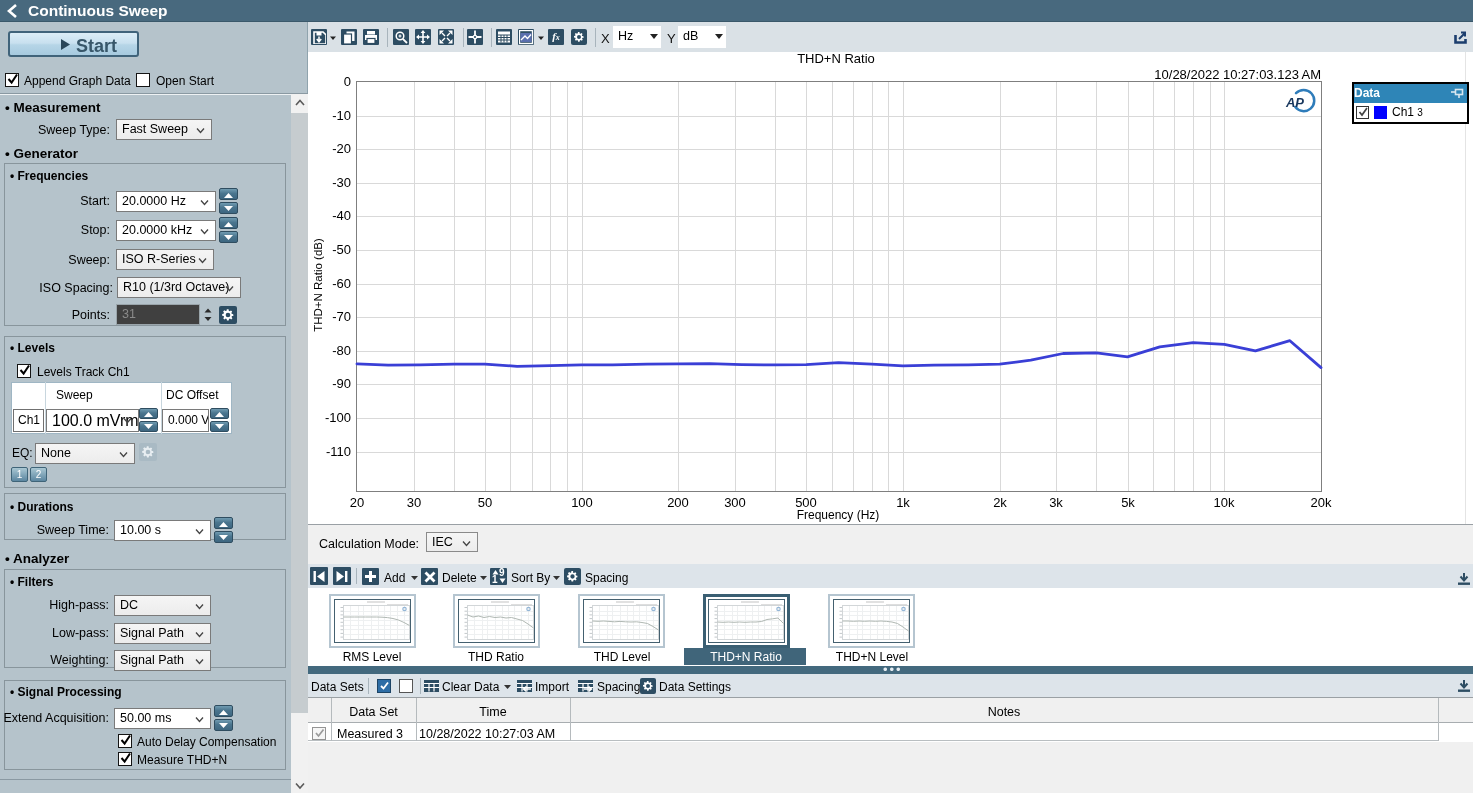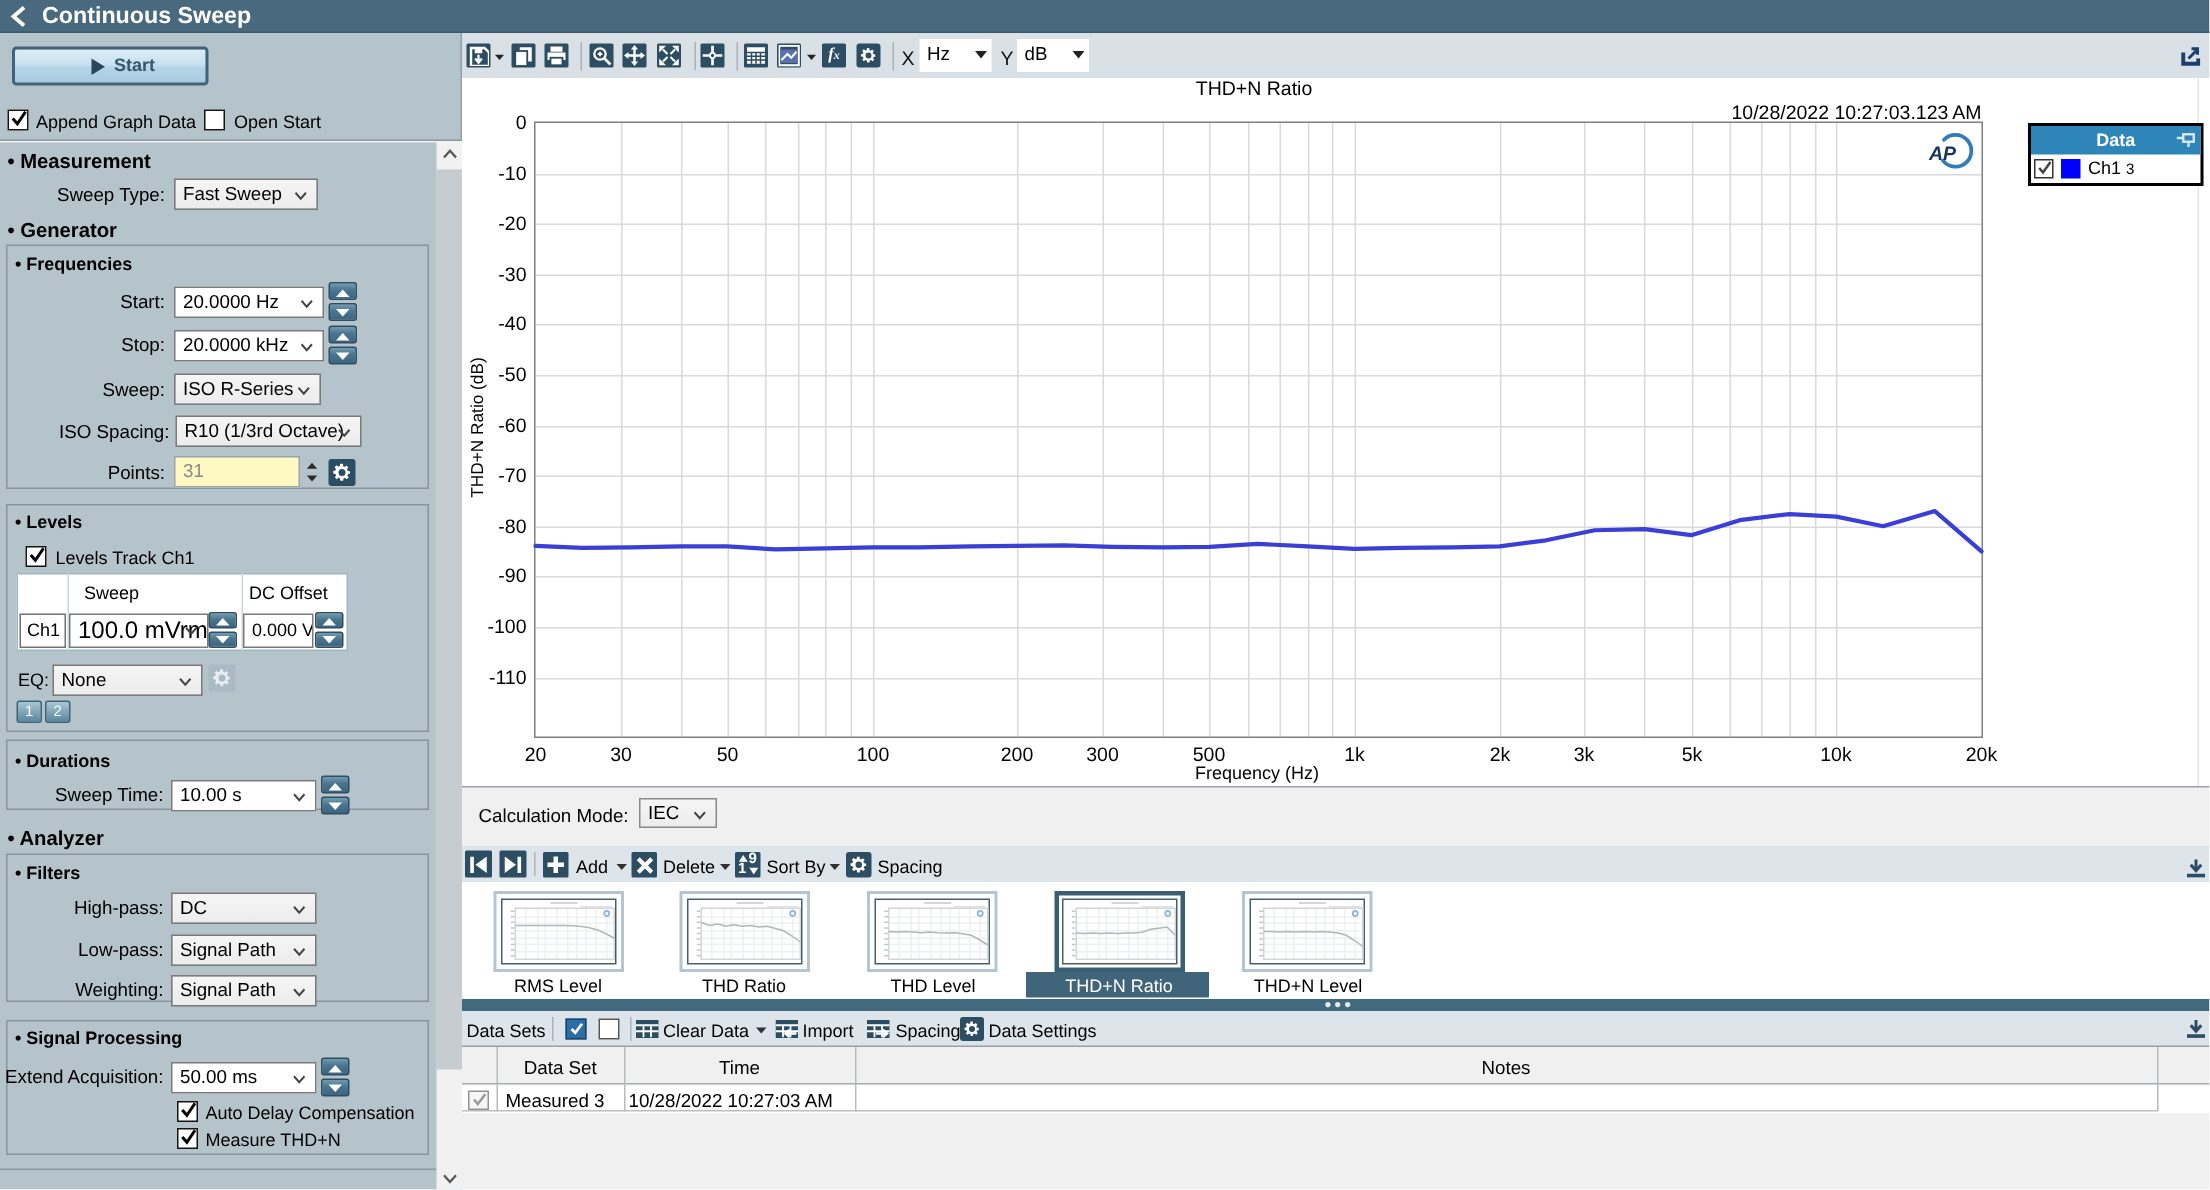--- a/index.html
+++ b/index.html
@@ -30,21 +30,21 @@
       <path d="M11 2 L4 8 L11 14" fill="none" stroke="#fff" stroke-width="2.6"></path>
     </svg>
   <div class="abs" style="left:28px;top:2px;font-size:15.5px;font-weight:bold">Continuous Sweep</div>
 </div>
 <div class="abs lpanel"></div>
 <div class="abs" style="left:0;top:22px;width:308px;height:771px">
 <div class="abs" style="left:8px;top:9px;width:131px;height:26px;border:2px solid #40637a;border-radius:3px;background:linear-gradient(#dcedf7,#c8e0ef 46%,#b6d5e7 54%,#a7cadf)">
       <svg class="abs" style="left:49px;top:5px" width="12" height="13">
         <path d="M2 1 L11 6.5 L2 12 Z" fill="#2a4759"></path>
       </svg>
-      <div style="position:absolute;left:66px;top:3px;font-size:12px;font-weight:bold;color:#38576a">Start</div>
+      <div style="position:absolute;left:66px;top:3px;font-size:18px;font-weight:bold;color:#38576a">Start</div>
     </div>
 <div class="cb" style="left:5px;top:51px;width:14px;height:14px"></div>
     <svg style="position:absolute;left:6px;top:50px" width="14" height="15">
       <path d="M2.5 7.0 L5.6000000000000005 10.5 L11 2.52" fill="none" stroke="#000" stroke-width="2"></path>
     </svg>
 <div class="abs" style="left:24px;top:52px">Append Graph Data</div>
 <div class="cb" style="left:136px;top:51px;width:14px;height:14px"></div>
 <div class="abs" style="left:156px;top:52px">Open Start</div>
 <div class="abs" style="left:0;top:71px;width:308px;height:1px;background:#8a99a2"></div>
 <div class="abs" style="left:0;top:72px;width:308px;height:1px;background:#eef2f4"></div>
@@ -86,21 +86,21 @@
     </div>
 <div class="lbl" style="left:-2px;top:230px;width:112px">Sweep:</div>
 <div class="combo" style="left:116px;top:227px;width:98px;height:21px;line-height:19px">ISO R-Series<svg class="cv" width="9" height="12">
         <path d="M1 4.5 L4.5 8.5 L8 4.5" fill="none" stroke="#444" stroke-width="1.3"></path>
       </svg></div>
 <div class="lbl" style="left:1px;top:258px;width:112px">ISO Spacing:</div>
 <div class="combo" style="left:117px;top:255px;width:124px;height:21px;line-height:19px">R10 (1/3rd Octave)<svg class="cv" width="9" height="12">
         <path d="M1 4.5 L4.5 8.5 L8 4.5" fill="none" stroke="#444" stroke-width="1.3"></path>
       </svg></div>
 <div class="lbl" style="left:-2px;top:285px;width:112px">Points:</div>
-<div class="combo" style="left:116px;top:282px;width:84px;height:21px;line-height:19px;background:#fef9c3;color:#8a8a8a;border-color:#9aa5ab">31</div>
+<div class="combo" style="left:116px;top:282px;width:84px;height:21px;line-height:19px;background:#404040;color:#8a8a8a;border-color:#9aa5ab">31</div>
 <svg style="position:absolute;left:203px;top:285px" width="10" height="16">
       <path d="M1.5 5.5 L5 1.5 L8.5 5.5 Z" fill="#2a2a2a"></path>
       <path d="M1.5 10 L5 14 L8.5 10 Z" fill="#2a2a2a"></path>
     </svg>
 <div class="abs" style="left:219px;top:284px;width:18px;height:18px;background:#2d4d63;border-radius:2px">
       <svg style="position:absolute;left:2px;top:2px" width="14" height="14" viewBox="0 0 24 24">
         <path fill="#fff" fill-rule="evenodd" d="M12 8a4 4 0 100 8 4 4 0 000-8zm9 5.5v-3l-2.6-.5a6.7 6.7 0 00-.7-1.6l1.5-2.2-2.1-2.1-2.2 1.5c-.5-.3-1-.5-1.6-.7L13 2h-3l-.5 2.6c-.6.2-1.1.4-1.6.7L5.7 3.8 3.6 5.9l1.5 2.2c-.3.5-.5 1-.7 1.6L2 10.2v3l2.6.5c.2.6.4 1.1.7 1.6l-1.5 2.2 2.1 2.1 2.2-1.5c.5.3 1 .5 1.6.7l.5 2.6h3l.5-2.6c.6-.2 1.1-.4 1.6-.7l2.2 1.5 2.1-2.1-1.5-2.2c.3-.5.5-1 .7-1.6l2.6-.5z"></path>
       </svg>
     </div>
 <div class="grp" style="top:314px;height:152px"></div>
@@ -384,21 +384,21 @@
 <text x="530" y="467" font-size="12" text-anchor="middle" fill="#000">Frequency (Hz)</text>
 <text x="14" y="233" font-size="11.5" text-anchor="middle" fill="#000" transform="rotate(-90 14 233)">THD+N Ratio (dB)</text>
 <polyline points="49.0,311.9 80.1,313.2 112.4,312.9 145.7,312.2 176.9,312.2 209.1,314.3 242.5,313.6 273.6,312.9 304.7,312.9 339.2,312.2 370.3,311.9 401.5,311.6 433.7,312.6 467.1,312.9 498.2,312.6 530.5,310.6 563.8,312.2 594.9,313.9 626.1,313.2 660.5,312.9 691.7,312.2 722.8,308.2 755.1,301.5 788.4,300.8 819.5,304.8 851.8,294.8 885.1,290.7 916.3,292.4 947.4,298.8 981.9,288.7 1013.0,315.6" fill="none" stroke="#3a3fd6" stroke-width="2.8" stroke-linejoin="round" stroke-linecap="round"></polyline>
 <g>
       <path d="M 988 41.2 A 10.6 10.6 0 1 1 987.3 55.1" fill="none" stroke="#2e7cba" stroke-width="2.5" stroke-linecap="round"></path>
       <text x="987" y="54.5" font-size="13" font-weight="bold" font-style="italic" text-anchor="middle" fill="#17365c">AP</text>
     </g>
 </svg>
 <div class="abs" style="left:1465px;top:52px;width:1px;height:472px;background:#e4e4e4"></div>
 <div class="abs" style="left:1352px;top:82px;width:117px;height:42px;border:2px solid #000;background:#fff">
-  <div style="height:19px;background:#2e85b7;color:#fff;font-weight:bold;text-align:center;line-height:18px;position:relative">Data
+  <div style="height:19px;background:#2e85b7;color:#fff;font-weight:bold;line-height:18px;position:relative">Data
     <svg style="position:absolute;right:3px;top:4px" width="13" height="11">
         <g stroke="#d7e6ef" stroke-width="1.6" fill="none">
           <rect x="4.5" y="1.5" width="7" height="5"></rect>
           <line x1="0" y1="4" x2="4.5" y2="4"></line>
           <line x1="8" y1="6.5" x2="8" y2="10"></line>
         </g>
       </svg>
   </div>
   <div style="position:relative;height:19px">
     <div class="cb" style="left:2px;top:3px;width:13px;height:13px;border-width:1.4px;border-color:#333"></div>

